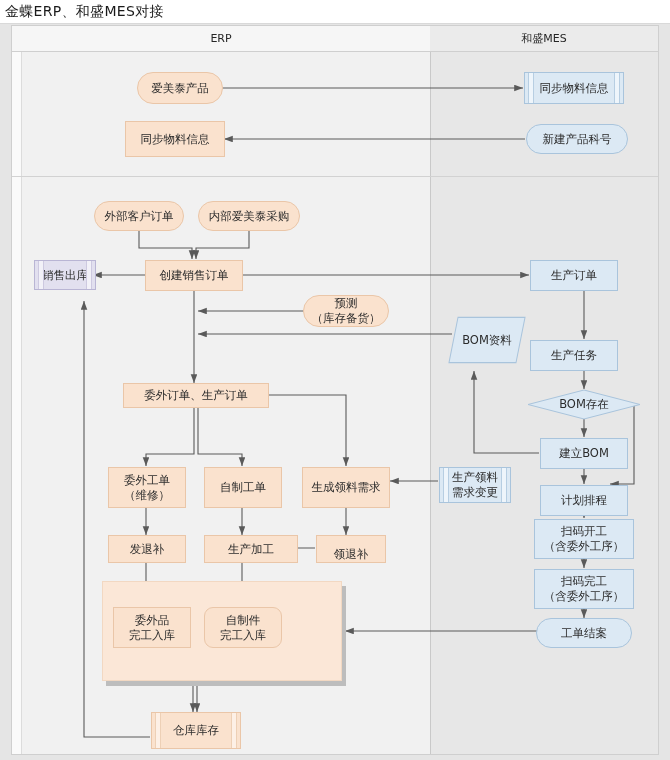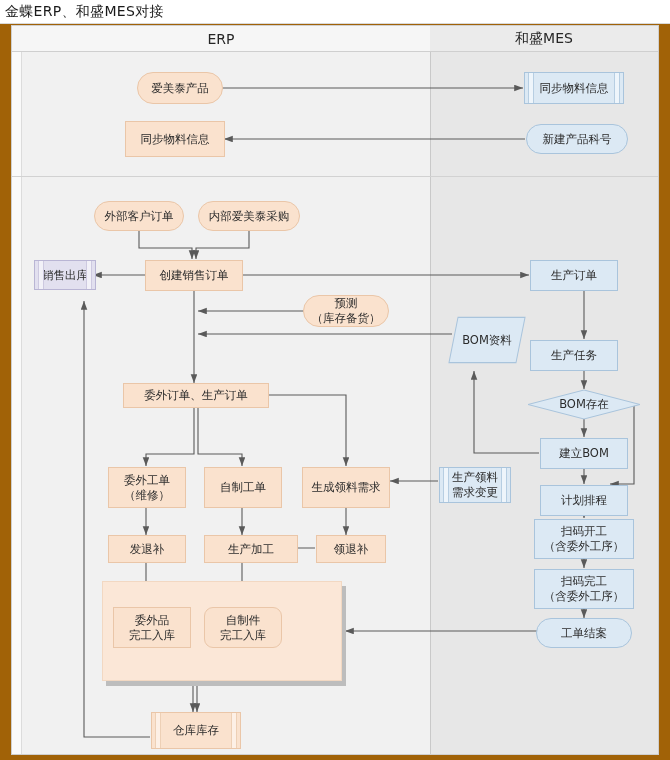--- a/index.html
+++ b/index.html
@@ -1,36 +1,36 @@
 <!DOCTYPE html>
 <html><head>
 <meta charset="utf-8">
 <title>金蝶ERP、和盛MES对接</title>
 <style>
   html,body{margin:0;padding:0;background:#ffffff;}
   body{font-family:"DejaVu Sans","Liberation Sans",sans-serif;}
-  #page{position:relative;width:670px;height:760px;background:#a16207;overflow:hidden;}
+  #page{position:relative;width:670px;height:760px;background:#e5e5e5;overflow:hidden;}
 
   
   #title-bar{position:absolute;left:0;top:0;width:670px;height:24px;
       background:#ffffff;border-bottom:1px solid #d9d9d9;box-sizing:border-box;}
   #title-text{position:absolute;left:5px;top:3px;font-size:14px;color:#1a1a1a;
       letter-spacing:.3px;white-space:nowrap;}
 
   
   #canvas{position:absolute;left:11px;top:25px;width:648px;height:730px;
       background:#f2f2f2;border:1px solid #cfcfcf;box-sizing:border-box;}
 
   .lane-bg{position:absolute;top:0;height:728px;}
   #lane-erp-bg{left:0;width:418px;background:#f1f1f1;}
   #lane-mes-bg{left:418px;width:228px;background:#e7e7e7;}
 
   .lane-head{position:absolute;top:0;height:26px;box-sizing:border-box;
       border-bottom:1px solid #cfcfcf;display:flex;align-items:center;
-      justify-content:center;font-size:14px;color:#262626;}
+      justify-content:center;font-size:11px;color:#262626;}
   #lane-head-erp{left:0;width:418px;background:#f6f6f6;}
   #lane-head-mes{left:418px;width:228px;background:#ebebeb;}
 
   #lane-divider{position:absolute;left:418px;top:0;width:1px;height:728px;
       background:#c9c9c9;}
   #band-divider{position:absolute;left:0;top:150px;width:646px;height:1px;
       background:#d2d2d2;}
   #left-rail{position:absolute;left:0;top:0;width:10px;height:728px;
       background:#fafafa;border-right:1px solid #dcdcdc;box-sizing:border-box;}
 
@@ -228,21 +228,21 @@
       <span class="txt2">生产领料</span>
       <span class="txt2">需求变更</span>
     </div>
 
     <div class="node n-orange" style="left:96px;top:509px;width:78px;height:28px;">
       <span>发退补</span>
     </div>
     <div class="node n-orange" style="left:192px;top:509px;width:94px;height:28px;">
       <span>生产加工</span>
     </div>
-    <div class="node n-orange" style="left:304px;top:509px;width:70px;height:28px;">
+    <div class="node n-orange" style="left:304px;top:509px;width:70px;height:28px;align-items:flex-end;">
       <span>领退补</span>
     </div>
 
     <div class="node n-orange" style="left:101px;top:581px;width:78px;height:41px;flex-direction:column;">
       <span class="txt2">委外品</span>
       <span class="txt2">完工入库</span>
     </div>
     <div class="node n-orange" style="left:192px;top:581px;width:78px;height:41px;flex-direction:column;border-radius:9px;">
       <span class="txt2">自制件</span>
       <span class="txt2">完工入库</span>

